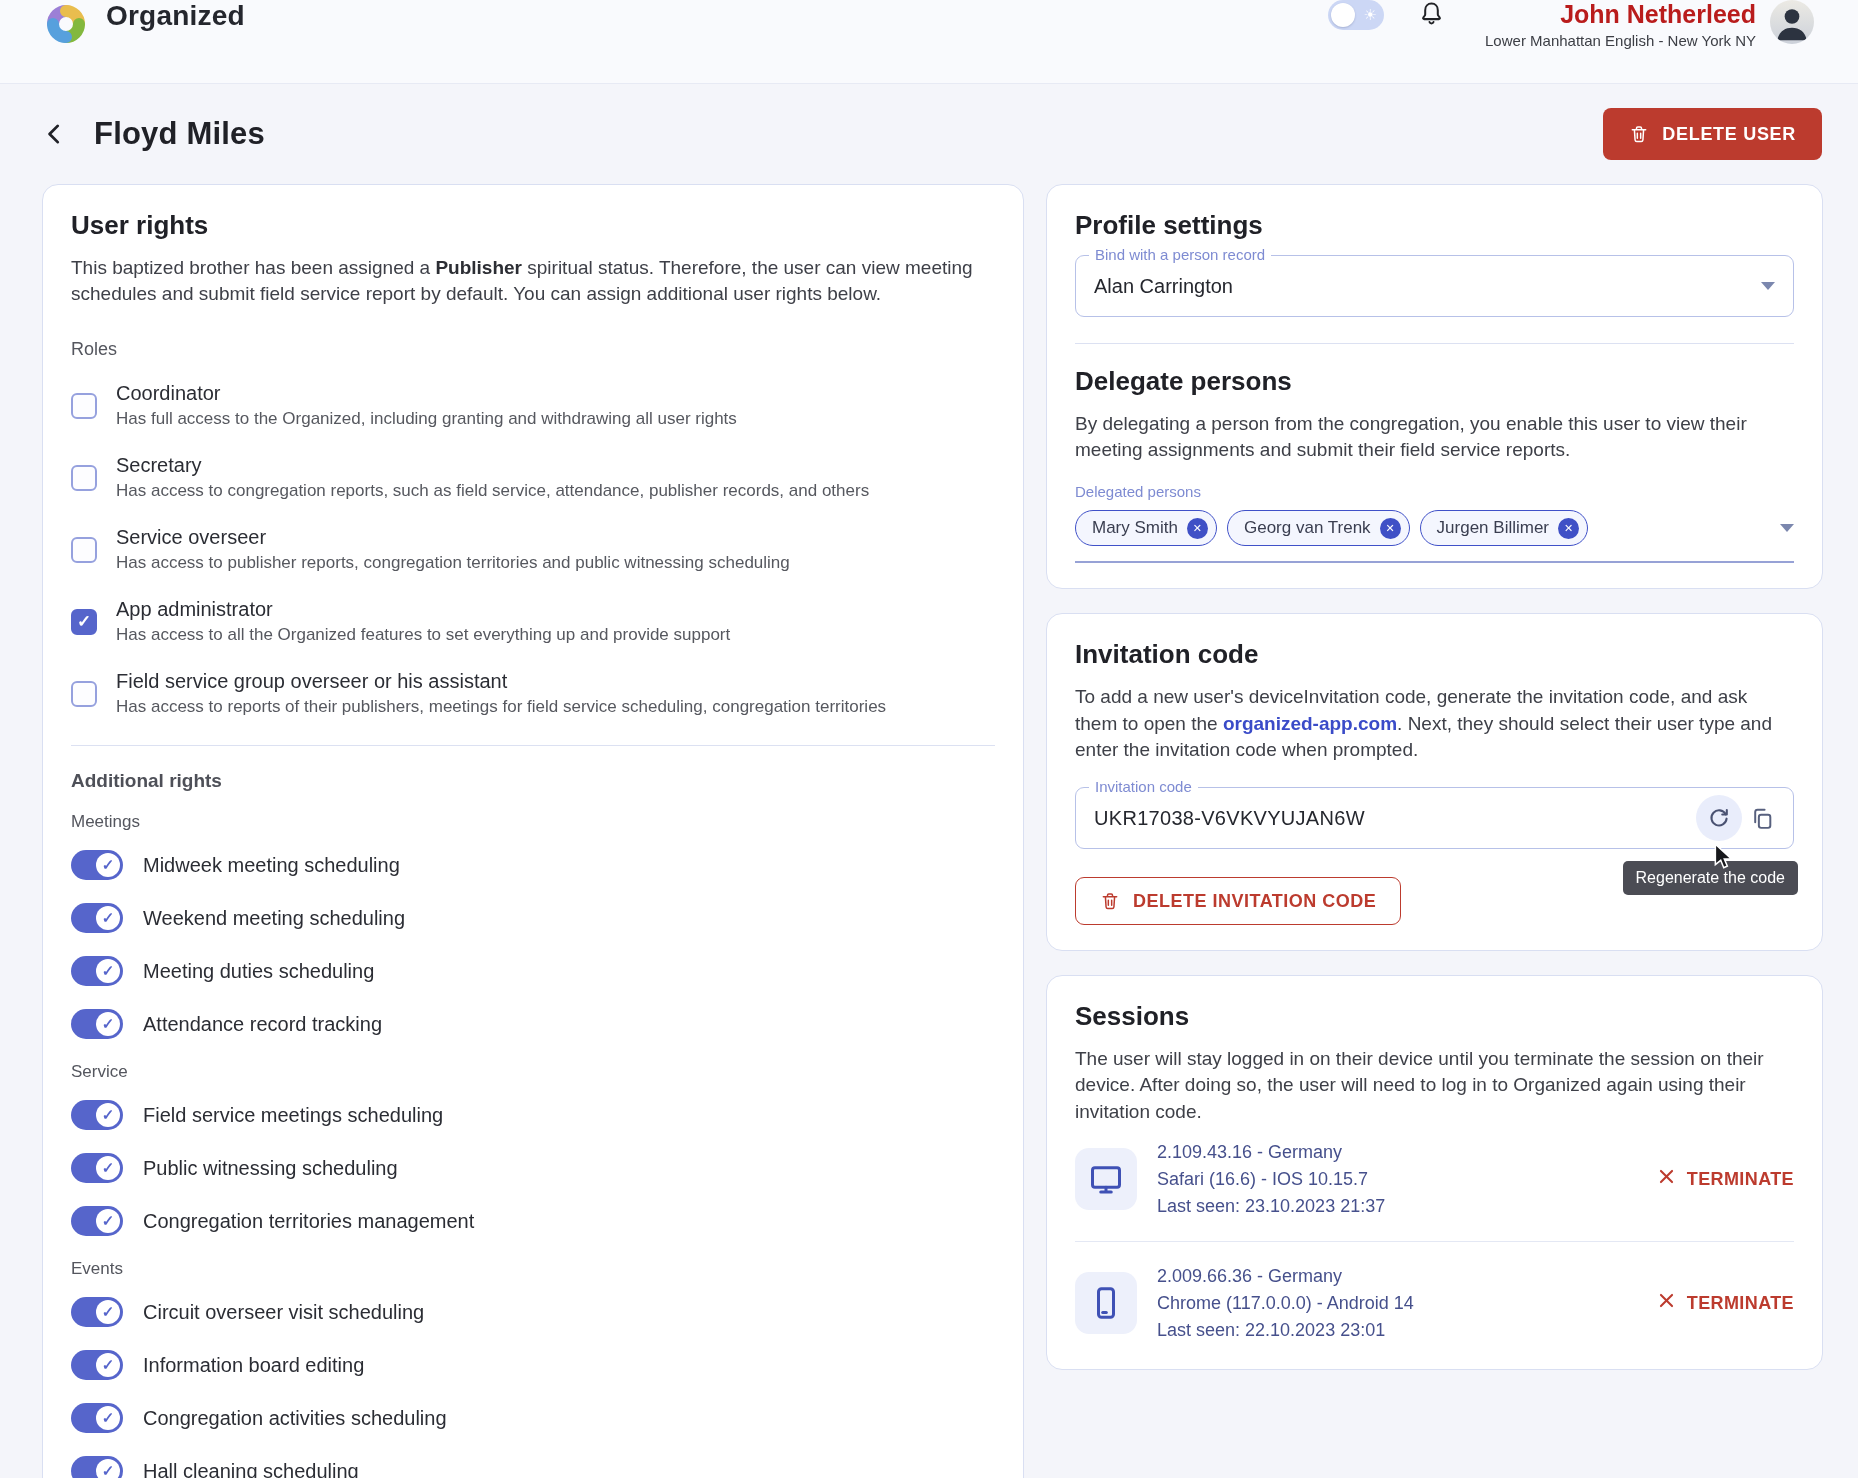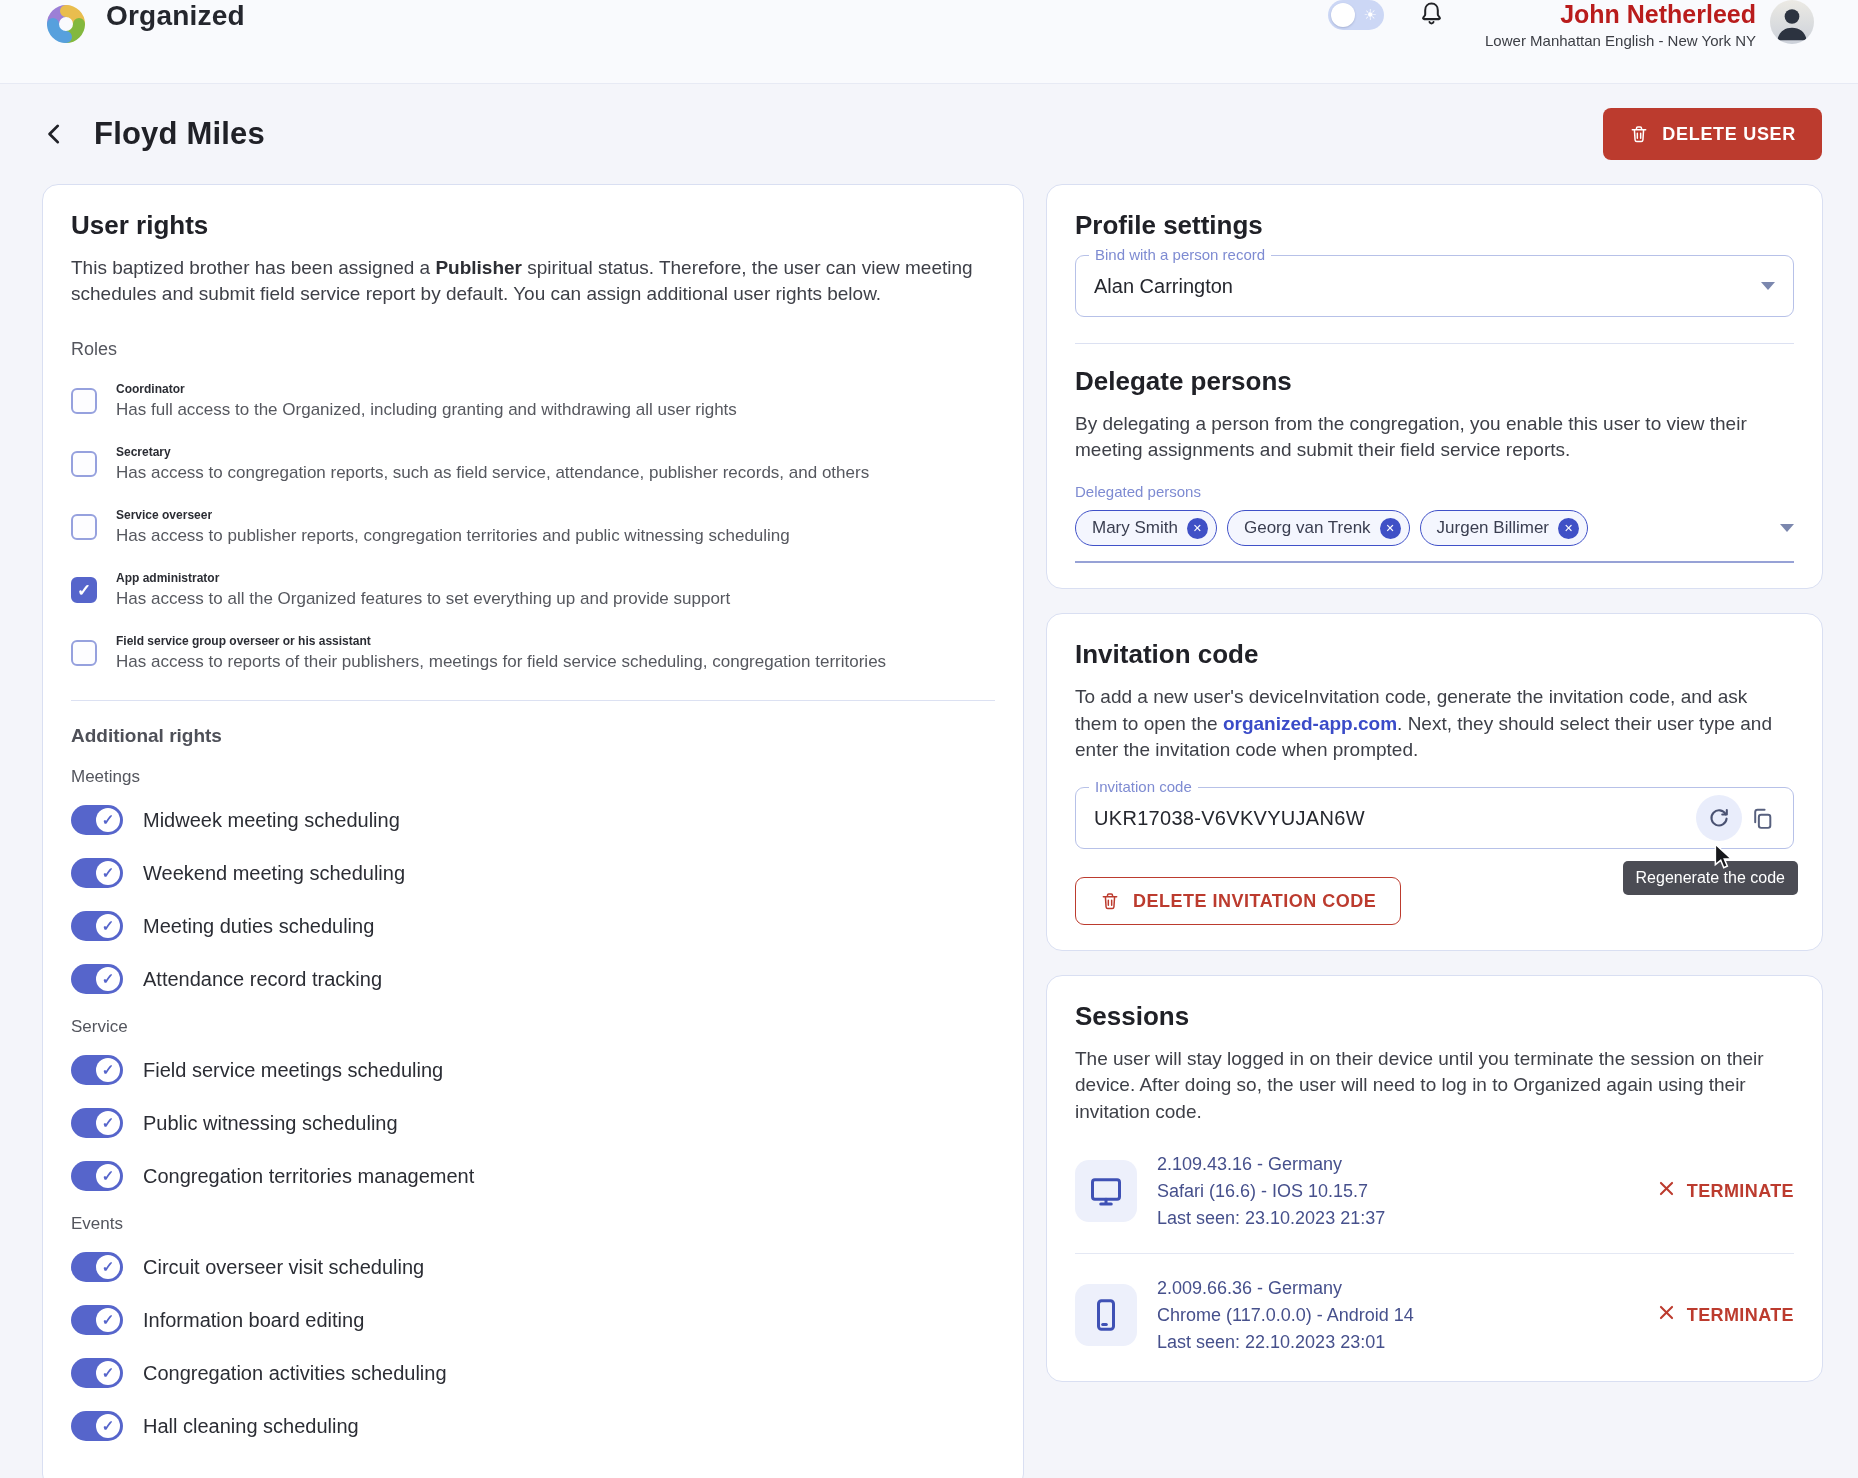--- a/index.html
+++ b/index.html
@@ -58,21 +58,21 @@
   .b{ font-weight:bold; color:#2c2e34; }
   
   .section-label{ font-size:18px; color:#54565e; margin:32px 0 22px; }
   .role-row{ display:flex; align-items:center; gap:19px; margin-bottom:25px; }
   .checkbox{
     width:26px; height:26px; border-radius:6px; border:2px solid #96a1de; background:#fdfdff;
     flex:none; cursor:pointer; display:flex; align-items:center; justify-content:center;
     font-size:17px; font-weight:bold; color:transparent;
   }
   .checkbox.checked{ background:#5665cb; border-color:#5665cb; color:#fff; }
-  .role-name{ font-size:12px; font-weight:700; color:#2b2d34; margin-bottom:4px; }
+  .role-name{ font-size:20px; font-weight:400; color:#2b2d34; margin-bottom:4px; }
   .role-desc{ font-size:17px; color:#56585f; }
   .rule{ border:none; border-top:1px solid #dce1f2; margin:28px 0 24px; }
   .additional-label{ font-size:19px; font-weight:600; color:#4e5058; margin-bottom:8px; }
   .group-label{ font-size:17px; color:#54565e; margin:20px 0 18px; }
   .toggle-row{ display:flex; align-items:center; gap:20px; margin-bottom:23px; }
   .toggle{
     width:52px; height:30px; border-radius:15px; background:#c6cdef; position:relative;
     flex:none; cursor:pointer;
   }
   .toggle.on{ background:#5665cb; }
@@ -125,21 +125,21 @@
     font-size:16px; padding:8px 13px; border-radius:5px; white-space:nowrap; z-index:2;
   }
   .cursor-pointer-icon{ position:absolute; top:56px; right:58px; z-index:3; }
   .btn-danger-outline{
     margin-top:28px; display:inline-flex; align-items:center; gap:13px;
     background:transparent; border:1.6px solid #bc3b2e; color:#bc3b2e; border-radius:9px;
     height:48px; padding:0 24px; font-size:18px; font-weight:bold; letter-spacing:.5px;
     font-family:inherit; cursor:pointer;
   }
   
-  .sessions-list{ margin-top:26px; }
+  .sessions-list{ margin-top:14px; }
   .session-row{ display:flex; align-items:center; gap:20px; }
   .device-tile{
     width:62px; height:62px; border-radius:14px; background:#edf0fb; flex:none;
     display:flex; align-items:center; justify-content:center;
   }
   .session-lines{ flex:1; }
   .session-line{ font-size:18px; line-height:27px; color:#46508c; }
   .terminate-btn{
     display:flex; align-items:center; gap:11px; color:#bc3b2e; font-size:18px;
     font-weight:600; letter-spacing:.4px; background:none; border:none;

